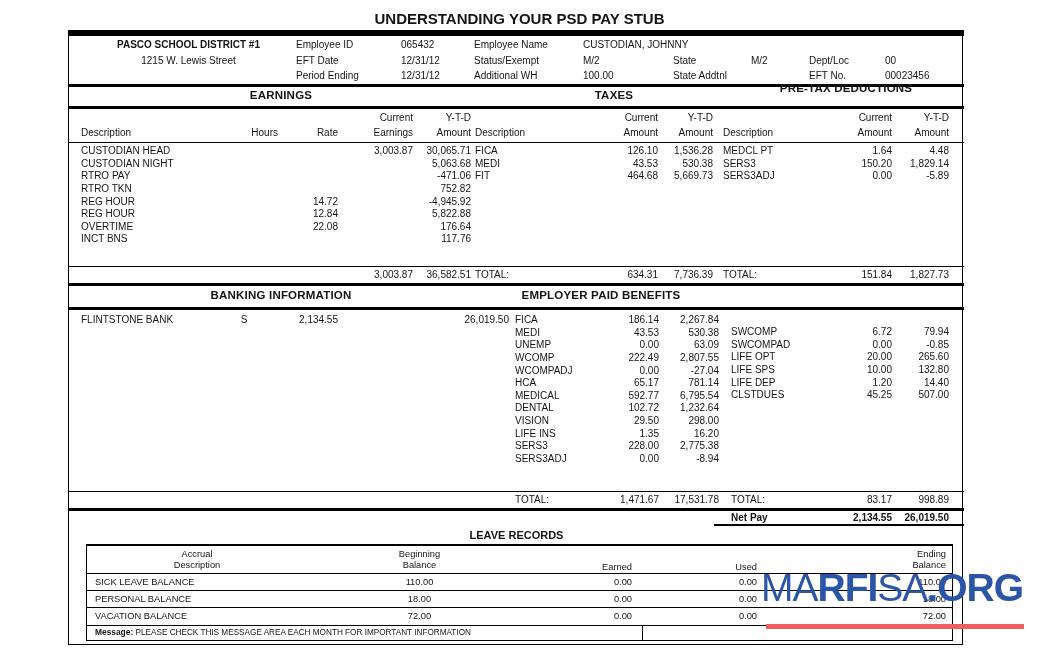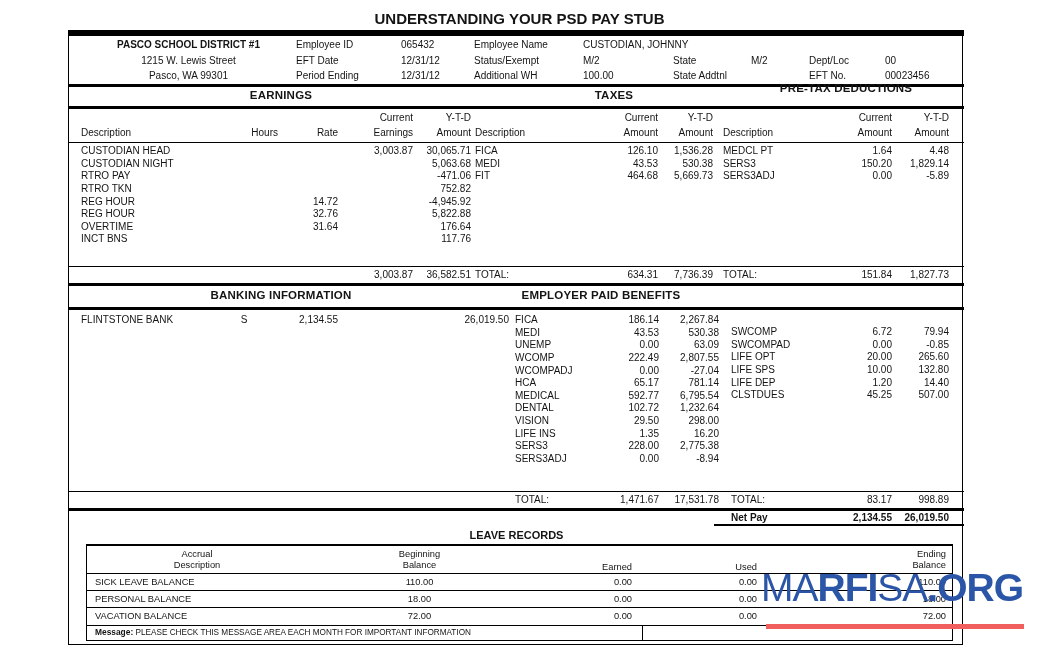--- a/index.html
+++ b/index.html
@@ -79,21 +79,20 @@
     <div style="grid-column:7 / 11">CUSTODIAN, JOHNNY</div>
     <div class="ctr" style="grid-column:2">1215 W. Lewis Street</div>
     <div style="grid-column:4">EFT Date</div>
     <div style="grid-column:5">12/31/12</div>
     <div style="grid-column:6">Status/Exempt</div>
     <div style="grid-column:7">M/2</div>
     <div style="grid-column:8">State</div>
     <div style="grid-column:9">M/2</div>
     <div style="grid-column:10">Dept/Loc</div>
     <div style="grid-column:11">00</div>
-    <div class="ctr" style="grid-column:2">Pasco, WA 99301</div>
     <div style="grid-column:4">Period Ending</div>
     <div style="grid-column:5">12/31/12</div>
     <div style="grid-column:6">Additional WH</div>
     <div style="grid-column:7">100.00</div>
     <div style="grid-column:8">State Addtnl</div>
     <div style="grid-column:9"></div>
     <div style="grid-column:10">EFT No.</div>
     <div style="grid-column:11">00023456</div>
   </div>
 
@@ -165,30 +164,30 @@
         <div class="r"></div>
         <div class="r">14.72</div>
         <div class="r"></div>
         <div class="r">-4,945.92</div>
       </div>
 
       <div class="row">
         <div></div>
         <div>REG HOUR</div>
         <div class="r"></div>
-        <div class="r">32.76</div>
+        <div class="r">12.84</div>
         <div class="r"></div>
         <div class="r">5,822.88</div>
       </div>
 
       <div class="row">
         <div></div>
         <div>OVERTIME</div>
         <div class="r"></div>
-        <div class="r">31.64</div>
+        <div class="r">22.08</div>
         <div class="r"></div>
         <div class="r">176.64</div>
       </div>
 
       <div class="row">
         <div></div>
         <div>INCT BNS</div>
         <div class="r"></div>
         <div class="r"></div>
         <div class="r"></div>

